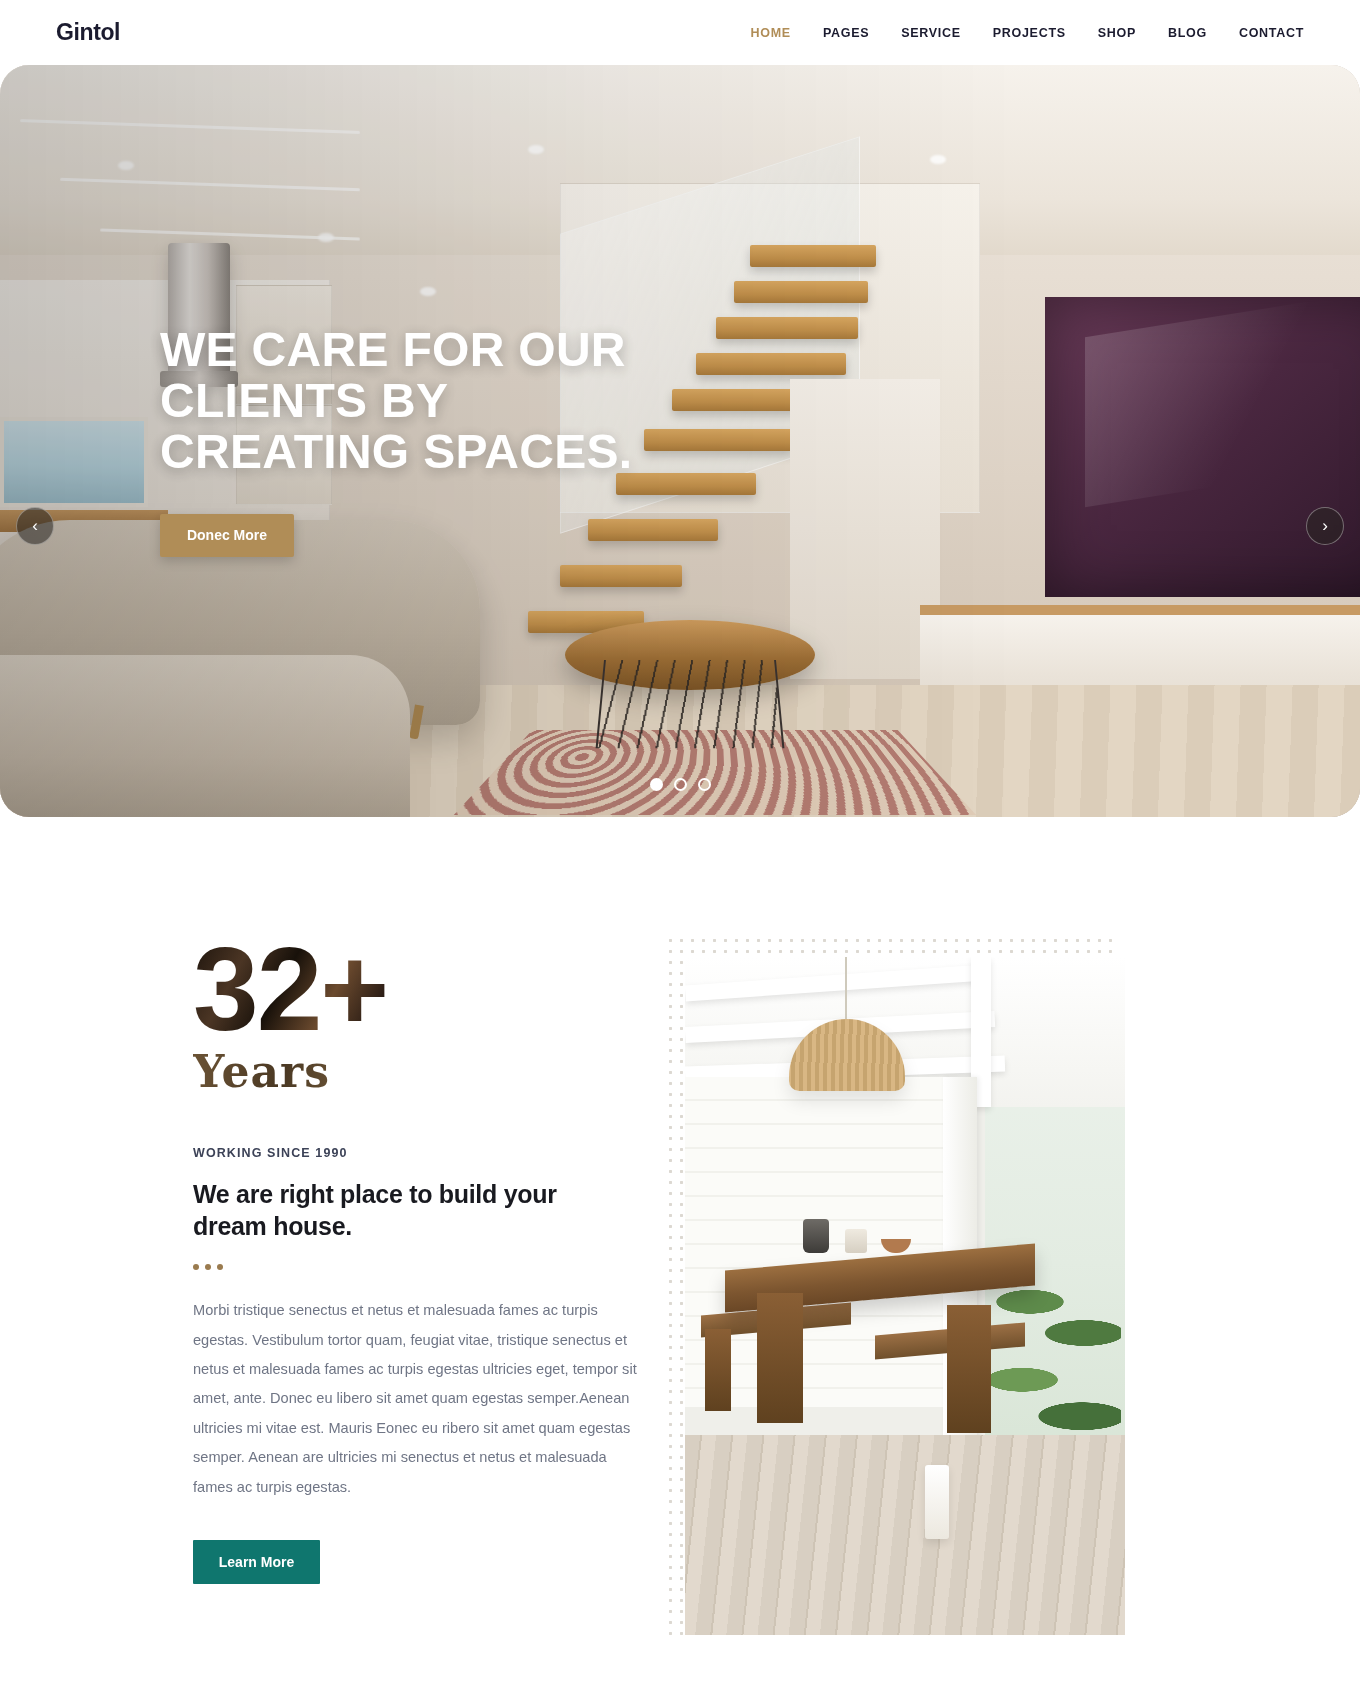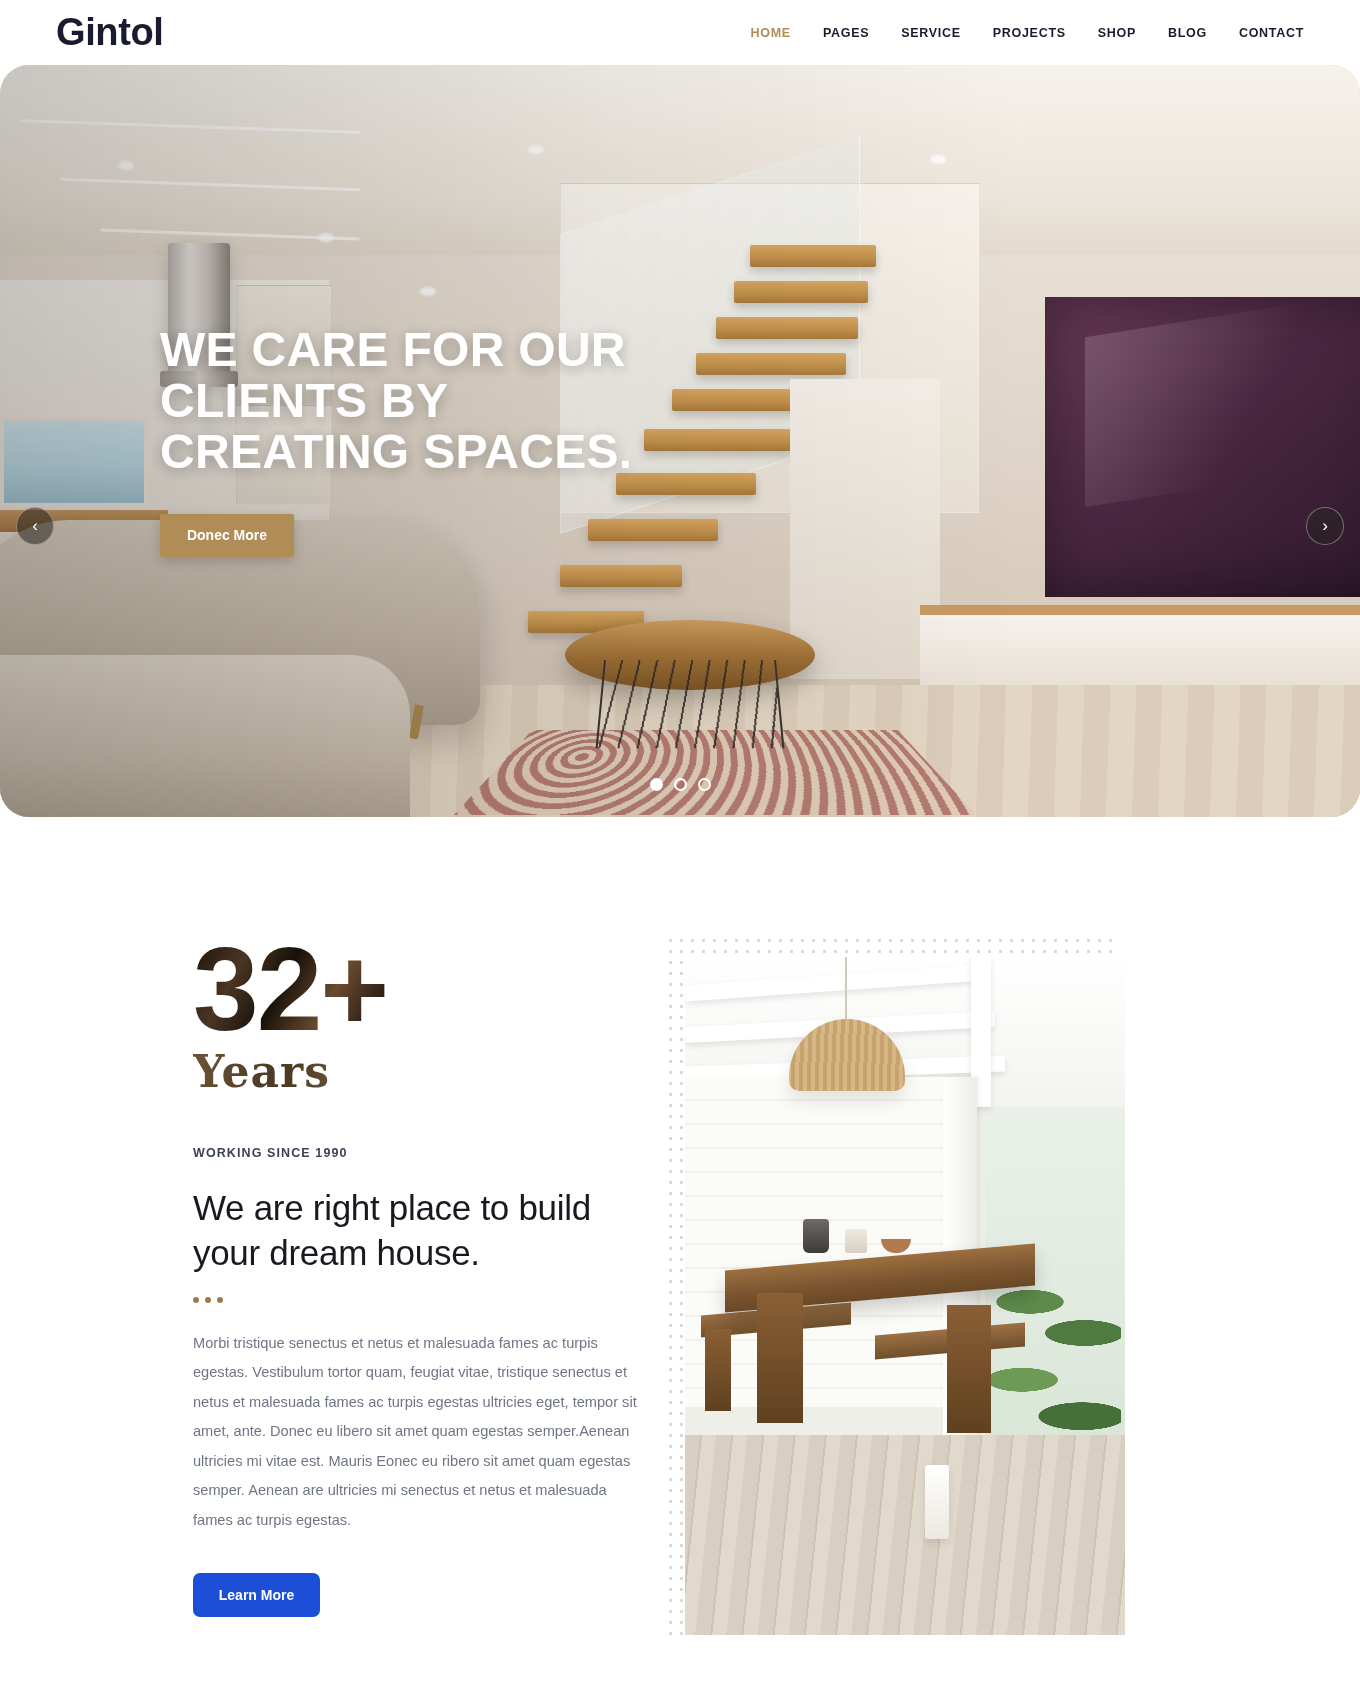--- a/index.html
+++ b/index.html
@@ -11,21 +11,21 @@
   }
   body { width:1360px; overflow-x:hidden; }
 
   
   .site-header{
     width:1360px; height:65px; background:#ffffff;
     display:flex; align-items:center; justify-content:space-between;
     padding:0 56px 0 56px; position:relative; z-index:30;
   }
   .brand{
-    font-size:38px; font-weight:700; letter-spacing:-0.4px;
+    font-size:23px; font-weight:700; letter-spacing:-0.4px;
     color:#1b1b2f; font-family:"Liberation Sans", sans-serif;
   }
   .main-nav{ display:flex; align-items:center; gap:32px; }
   .nav-link{
     font-size:12.5px; font-weight:700; letter-spacing:.7px;
     color:#1b1b2f; text-decoration:none; text-transform:uppercase;
     cursor:pointer; white-space:nowrap;text-align:right;
   }
   .nav-link.is-active{ color:#b08d57; }
 
@@ -223,34 +223,34 @@
       linear-gradient(100deg,#6b5335 0%,#4a3823 20%,#7d6340 40%,#3f2f1d 62%,#6e5736 84%,#48351f 100%);
     -webkit-background-clip:text; background-clip:text;
     -webkit-text-fill-color:transparent; color:transparent;
   }
 
   .eyebrow{
     margin-top:52px; font-size:12.5px; font-weight:700; letter-spacing:1.1px;
     color:#3c4257; text-transform:uppercase; position:relative; z-index:2;
   }
   .about-heading{
-    margin-top:25px; font-size:35px; line-height:1.29; font-weight:400;
+    margin-top:18px; font-size:25px; line-height:1.29; font-weight:700;
     color:#191a20; letter-spacing:-.3px; max-width:410px; position:relative; z-index:2;
   }
   .tri-dots{ margin-top:22px; display:flex; gap:6px; position:relative; z-index:2; }
   .tri-dots i{ width:6px; height:6px; border-radius:50%; background:#9a7b4f; display:block; }
 
   .about-text{
     margin-top:26px; font-size:14.6px; line-height:2.02; color:#6f7585;
     max-width:450px; position:relative; z-index:2;
   }
   .about-cta{
     margin-top:38px; display:inline-flex; align-items:center; justify-content:center;
-    width:127px; height:44px; border-radius:7px; border:0; cursor:pointer;
-    background:#1d4ed8; color:#ffffff; font-size:14px; font-weight:600;
+    width:127px; height:44px; border-radius:1px; border:0; cursor:pointer;
+    background:#0f766e; color:#ffffff; font-size:14px; font-weight:600;
     position:relative; z-index:2;
   }
 
   
   .about-right{ position:relative; margin-left:10px; }
   .frame-dots{
     position:absolute; left:0; top:0; width:452px; height:700px;
     background-image:radial-gradient(#dcd8d1 1.4px, transparent 1.5px);
     background-size:11px 11px;
   }

